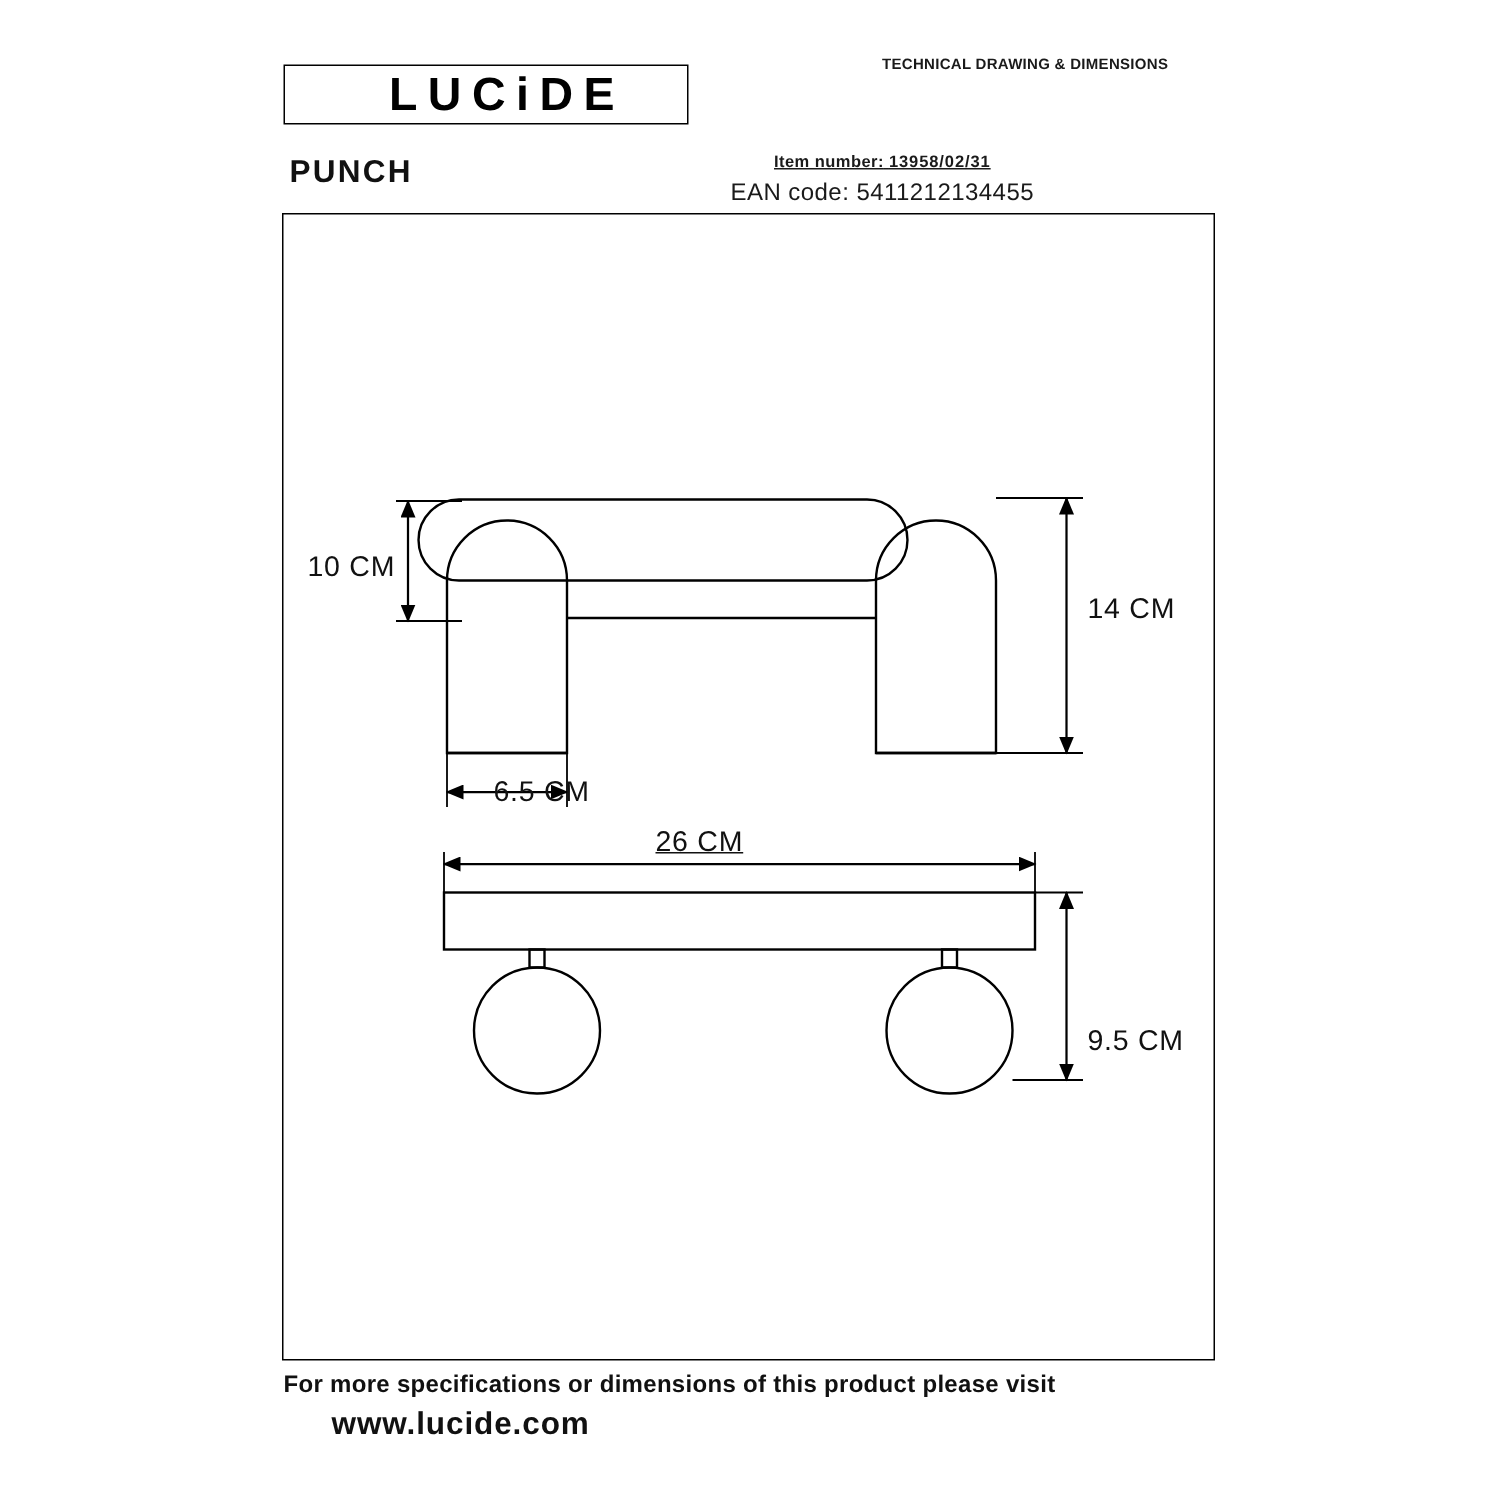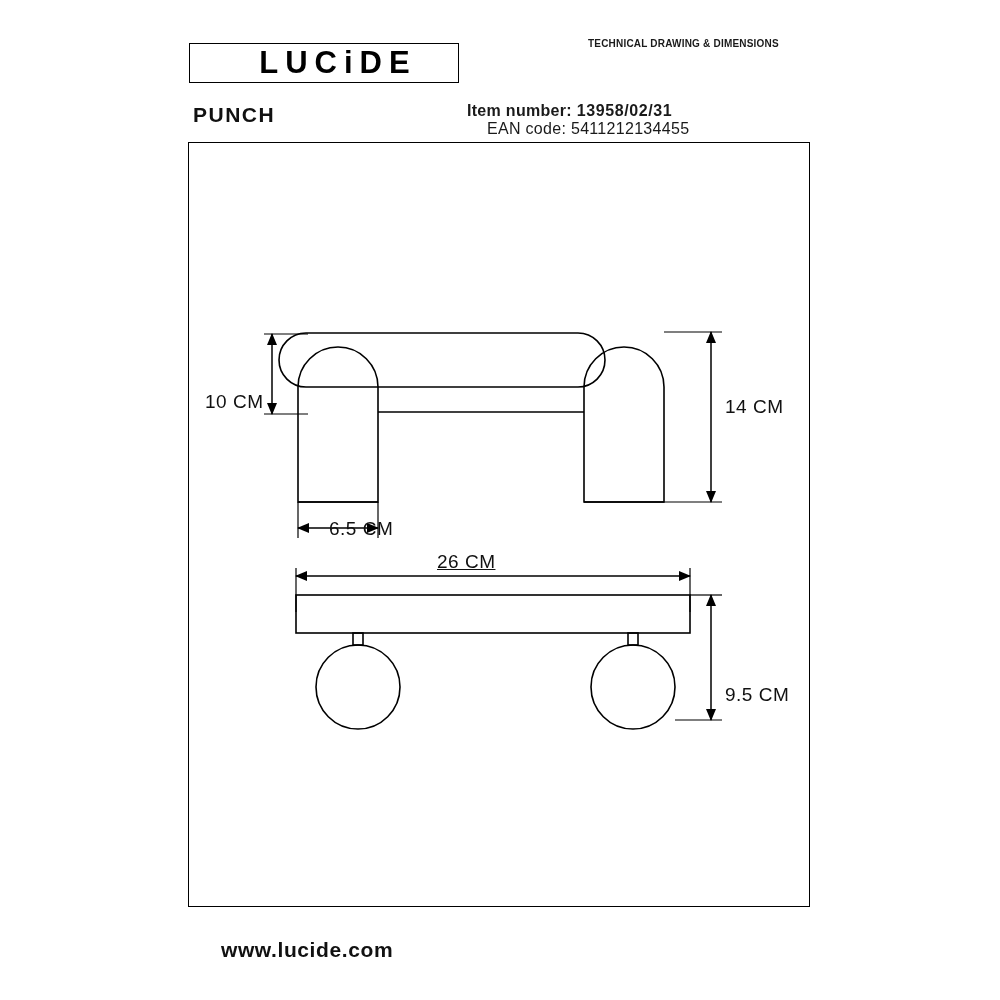--- a/index.html
+++ b/index.html
@@ -79,25 +79,26 @@
     left: 193px;
     top: 103px;
     font-size: 21px;
     font-weight: bold;
     letter-spacing: 1.5px;
     color: #111;
   }
 
   .item-number {
     position: absolute;
-    left: 467px;
+    left: 516px;
     top: 102px;
-    font-size: 16px;
+    font-size: 11px;
     font-weight: bold;
     letter-spacing: 0.3px;
+    text-decoration: underline;
   }
   .item-number .value { letter-spacing: 0.6px; }
 
   .ean-code {
     position: absolute;
     left: 487px;
     top: 120px;
     font-size: 16px;
     font-weight: normal;
     letter-spacing: 0.3px;
@@ -239,25 +240,26 @@
       <circle cx="445" cy="545" r="42"></circle>
     </g>
 
     <g stroke="#000" stroke-width="1.5" fill="none">
       <line x1="523" y1="453" x2="523" y2="578" marker-start="url(#arrowStart)" marker-end="url(#arrowEnd)"></line>
       <line x1="502" y1="453" x2="534" y2="453" stroke-width="1.2"></line>
       <line x1="487" y1="578" x2="534" y2="578" stroke-width="1.2"></line>
     </g>
   </svg>
 
-  <div class="dim-label" style="left:205px; top:368px;margin-top:23px;">10 CM</div>
+  <div class="dim-label" style="left:205px; top:368px;">10 CM</div>
 
   <div class="dim-label" style="left:725px; top:396px;">14 CM</div>
 
   <div class="dim-label" style="left:311px; top:518px;margin-left:18px;">6.5 CM</div>
 
   <div class="dim-label" style="left:437px; top:551px;text-decoration:underline;">26 CM</div>
 
   <div class="dim-label" style="left:725px; top:644px;margin-top:40px;">9.5 CM</div>
 
+  <div class="footer-line1">For more specifications or dimensions of this product please visit</div>
   <div class="footer-line2">www.lucide.com</div>
 
 </div>
 
 </body></html>

